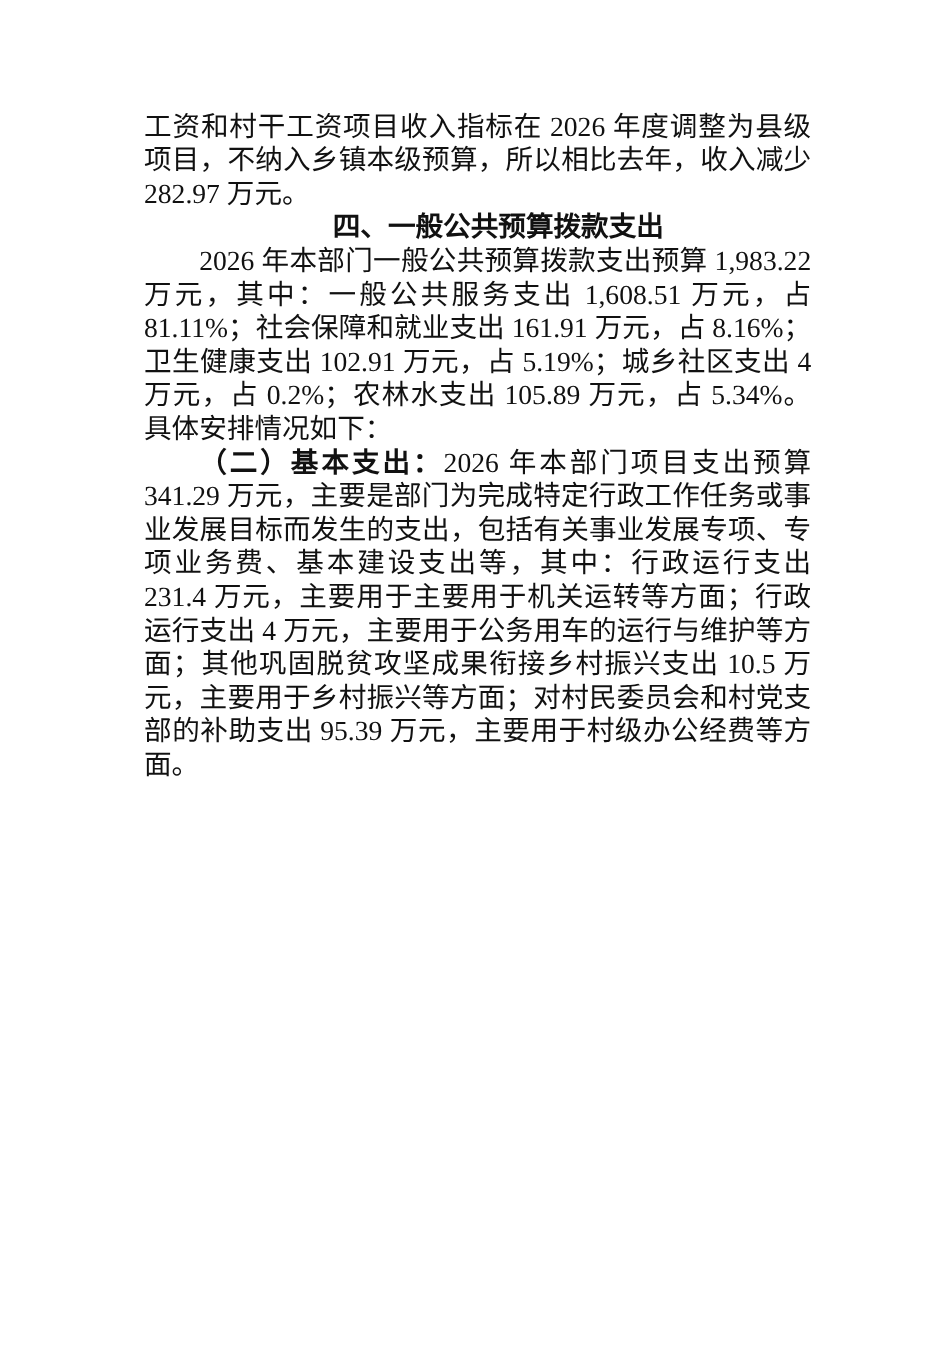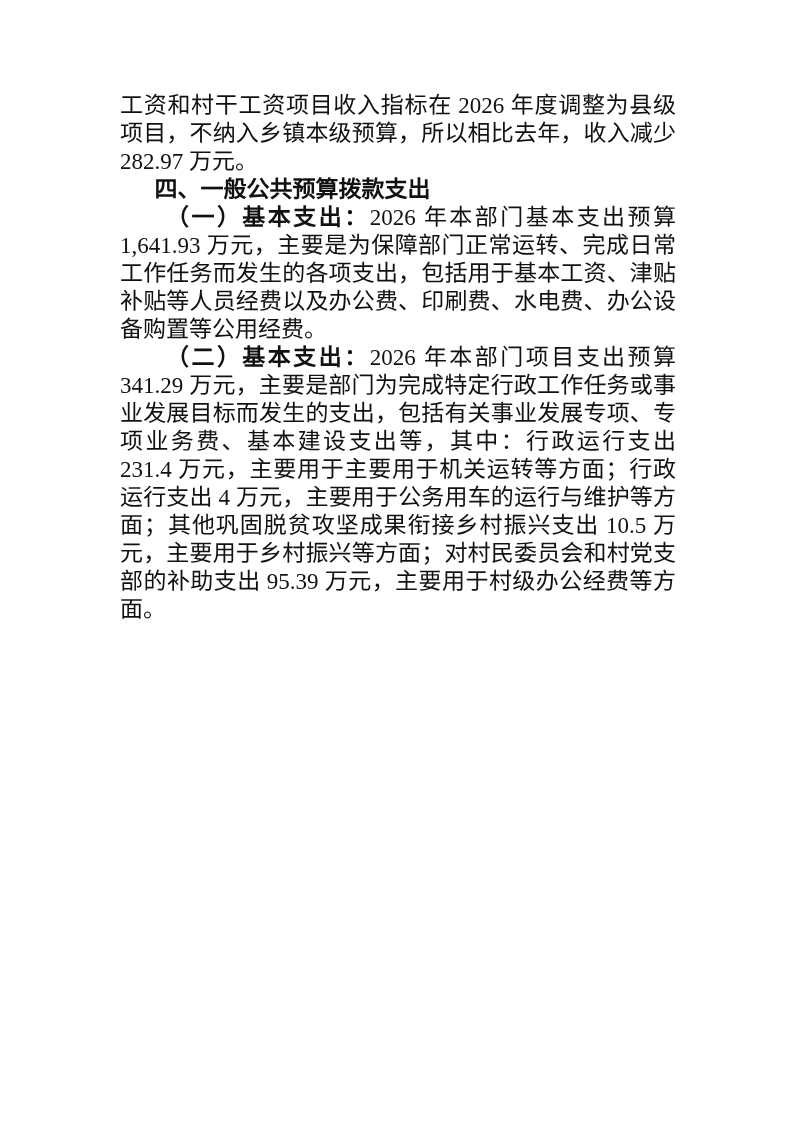--- a/index.html
+++ b/index.html
@@ -33,37 +33,37 @@
   }
   p.body {
     text-indent: 2em;
   }
   p.body.no-indent {
     text-indent: 0;
   }
   p.heading {
     font-weight: 700;
     text-indent: 1.5em;
-    text-align: left;
+    text-align: center;
   }
   .lead {
     font-weight: 700;
   }
 </style>
 </head>
 <body>
 
 <div class="page">
   <div class="content">
 
     <p class="body no-indent"><span>工资和村干工资项目收入指标在 2026 年度调整为县级项目，不纳入乡镇本级预算，所以相比去年，收入减少 282.97 万元。</span></p>
 
 
     <p class="heading"><span>四、一般公共预算拨款支出</span></p>
 
+    <p class="body"><span>2026 年本部门一般公共预算拨款支出预算 1,983.22 万元，其中：一般公共服务支出 1,608.51 万元，占 81.11%；社会保障和就业支出 161.91 万元，占 8.16%；卫生健康支出 102.91 万元，占 5.19%；城乡社区支出 4 万元，占 0.2%；农林水支出 105.89 万元，占 5.34%。具体安排情况如下：</span></p>
 
-    <p class="body"><span class="lead">（一）基本支出：</span><span>2026 年本部门基本支出预算 1,641.93 万元，主要是为保障部门正常运转、完成日常工作任务而发生的各项支出，包括用于基本工资、津贴补贴等人员经费以及办公费、印刷费、水电费、办公设备购置等公用经费。</span></p>
 
     <p class="body"><span class="lead">（二）基本支出：</span><span>2026 年本部门项目支出预算 341.29 万元，主要是部门为完成特定行政工作任务或事业发展目标而发生的支出，包括有关事业发展专项、专项业务费、基本建设支出等，其中：行政运行支出 231.4 万元，主要用于主要用于机关运转等方面；行政运行支出 4 万元，主要用于公务用车的运行与维护等方面；其他巩固脱贫攻坚成果衔接乡村振兴支出 10.5 万元，主要用于乡村振兴等方面；对村民委员会和村党支部的补助支出 95.39 万元，主要用于村级办公经费等方面。</span></p>
 
 
   </div>
 </div>
 
 </body></html>

